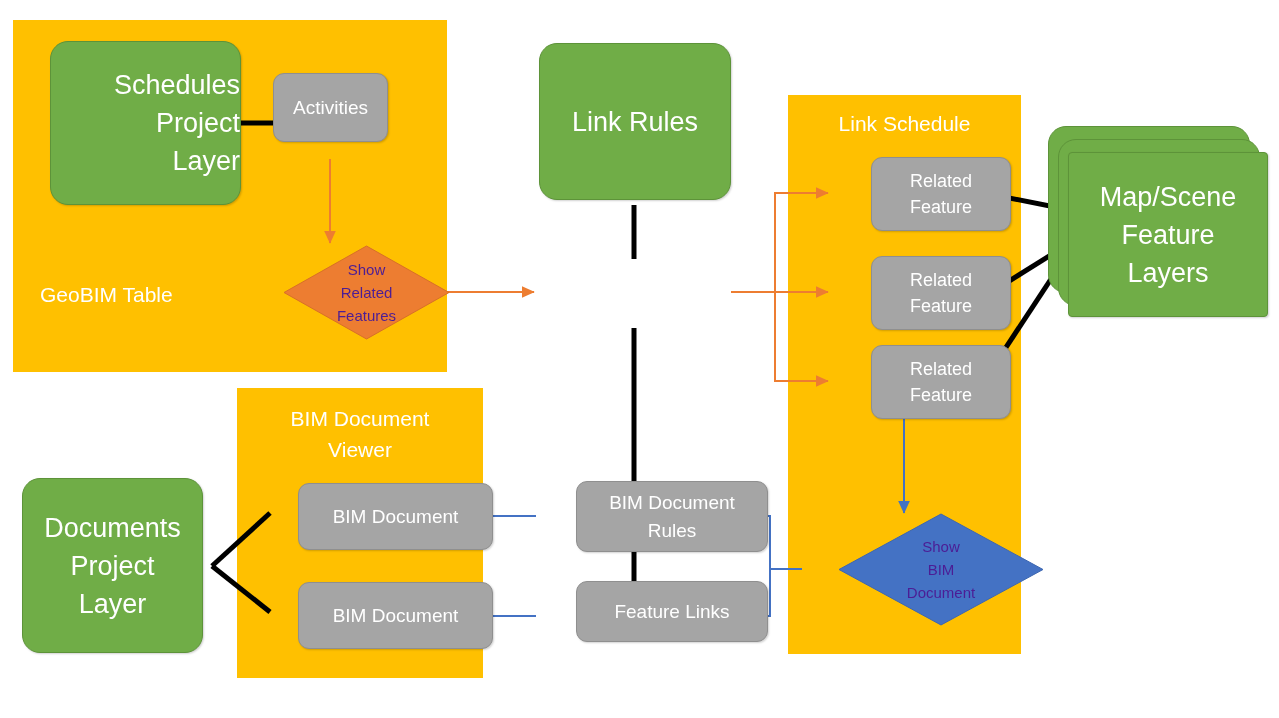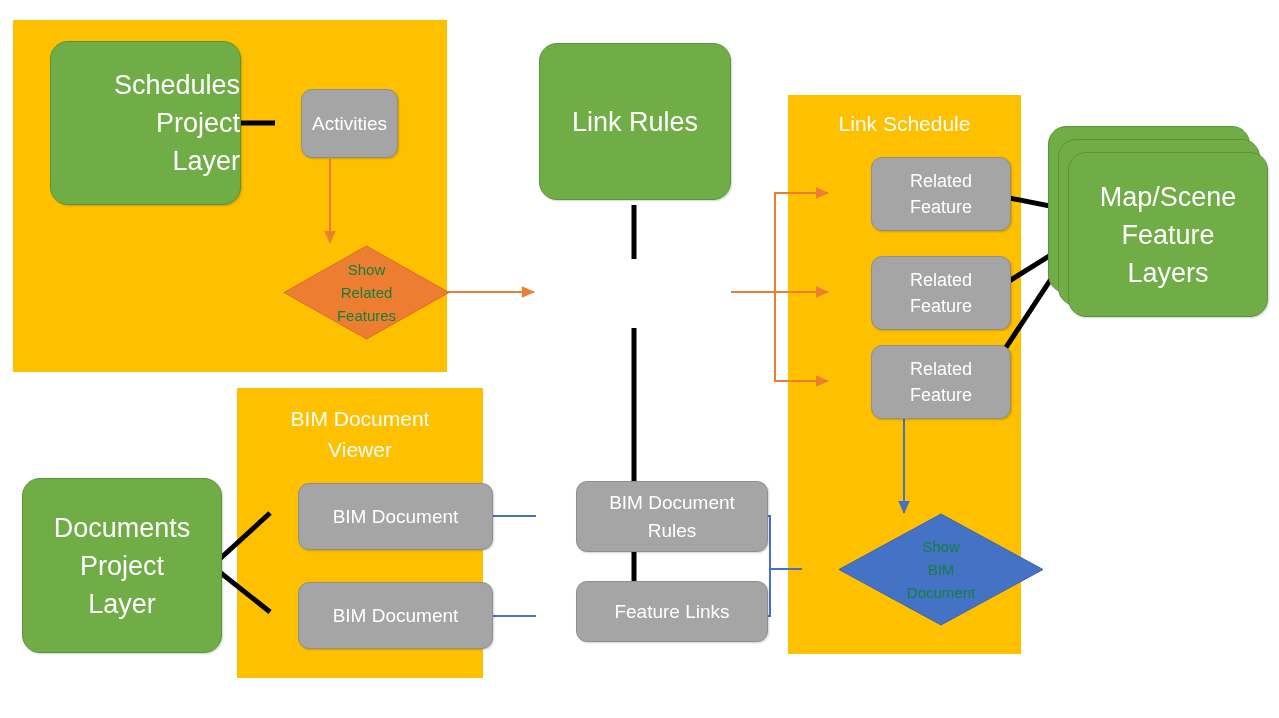--- a/index.html
+++ b/index.html
@@ -79,21 +79,21 @@
   }
   .diamond-wrap .dtext {
     position: absolute;
     left: 0; top: 0;
     width: 100%;
     height: 100%;
     display: flex;
     align-items: center;
     justify-content: center;
     text-align: center;
-    color: #15803d;
+    color: #4c1d95;
     font-size: 15px;
     line-height: 23px;
     white-space: pre-line;
   }
   .z-top { z-index: 40; margin-left: 37px; }
 </style>
 </head>
 <body>
 
 <div id="canvas">
@@ -140,33 +140,34 @@
     <path d="M770,569 L770,616 L737,616" fill="none" stroke="#4472C4" stroke-width="2" marker-end="url(#arrow-blue)"></path>
 
     <line x1="536" y1="516" x2="457" y2="516" stroke="#4472C4" stroke-width="2" marker-end="url(#arrow-blue)"></line>
 
     <line x1="536" y1="616" x2="457" y2="616" stroke="#4472C4" stroke-width="2" marker-end="url(#arrow-blue)"></line>
 
     <line x1="212" y1="566" x2="270" y2="513" stroke="#000000" stroke-width="5"></line>
     <line x1="212" y1="566" x2="270" y2="612" stroke="#000000" stroke-width="5"></line>
   </svg>
 
+  <div class="panel-title" style="left:40px; top:279px; width:180px; text-align:left;">GeoBIM Table</div>
 
   <div class="panel-title" style="left:788px; top:108px; width:233px;">Link Schedule</div>
 
   <div class="panel-title" style="left:237px; top:403px; width:246px; white-space:pre-line;">BIM Document
 Viewer</div>
 
   <div class="node green" style="left:50px; top:41px; width:191px; height:164px;text-align:right;">
     <span class="lbl">Schedules
 Project
 Layer</span>
   </div>
 
-  <div class="node gray" style="left:273px; top:89px; width:97px; height:69px;margin-left:28px;">
+  <div class="node gray" style="left:273px; top:73px; width:115px; height:69px;">
     <span class="lbl">Activities</span>
   </div>
 
   <div class="diamond-wrap z-top" style="left:246px; top:245px; width:167px; height:95px;">
     <svg width="167" height="95" viewBox="0 0 167 95">
       <polygon points="83.5,1 166,47.5 83.5,94 1,47.5" fill="#ED7D31" stroke="#d86f28" stroke-width="1"></polygon>
     </svg>
     <span class="dtext">Show
 Related
 Features</span>
@@ -205,27 +206,27 @@
     <svg width="206" height="113" viewBox="0 0 206 113">
       <polygon points="103,1 205,56.5 103,112 1,56.5" fill="#4472C4" stroke="#3c66b0" stroke-width="1"></polygon>
     </svg>
     <span class="dtext">Show
 BIM
 Document</span>
   </div>
 
   <div class="stack-card" style="left:1048px; top:126px; width:200px; height:165px;"></div>
   <div class="stack-card" style="left:1058px; top:139px; width:200px; height:165px;"></div>
-  <div class="node green" style="left:1068px; top:152px; width:200px; height:165px; border-radius:18px;">
+  <div class="node green" style="left:1068px; top:152px; width:200px; height:165px; border-radius:4px;">
     <span class="lbl">Map/Scene
 Feature
 Layers</span>
   </div>
 
-  <div class="node green" style="left:22px; top:478px; width:200px; height:175px;">
+  <div class="node green" style="left:22px; top:478px; width:181px; height:175px;">
     <span class="lbl">Documents
 Project
 Layer</span>
   </div>
 
   <div class="node gray z-top" style="left:261px; top:483px; width:195px; height:67px;">
     <span class="lbl">BIM Document</span>
   </div>
 
   <div class="node gray z-top" style="left:261px; top:582px; width:195px; height:67px;">

